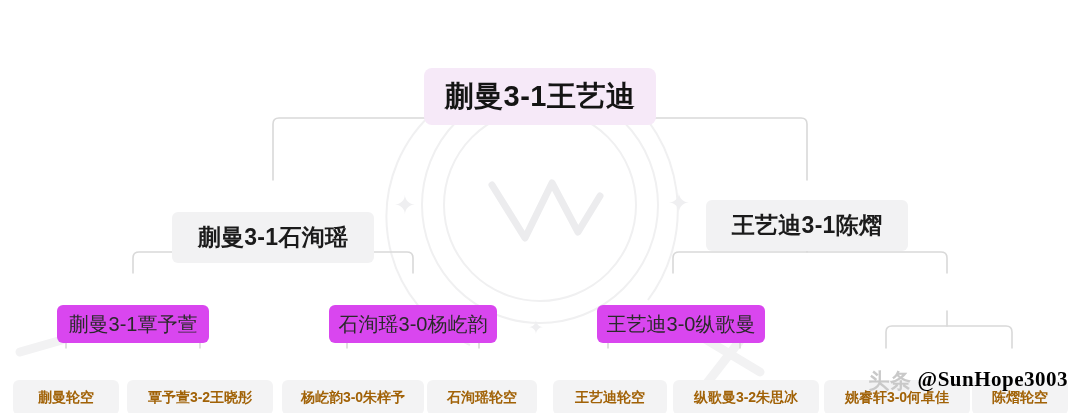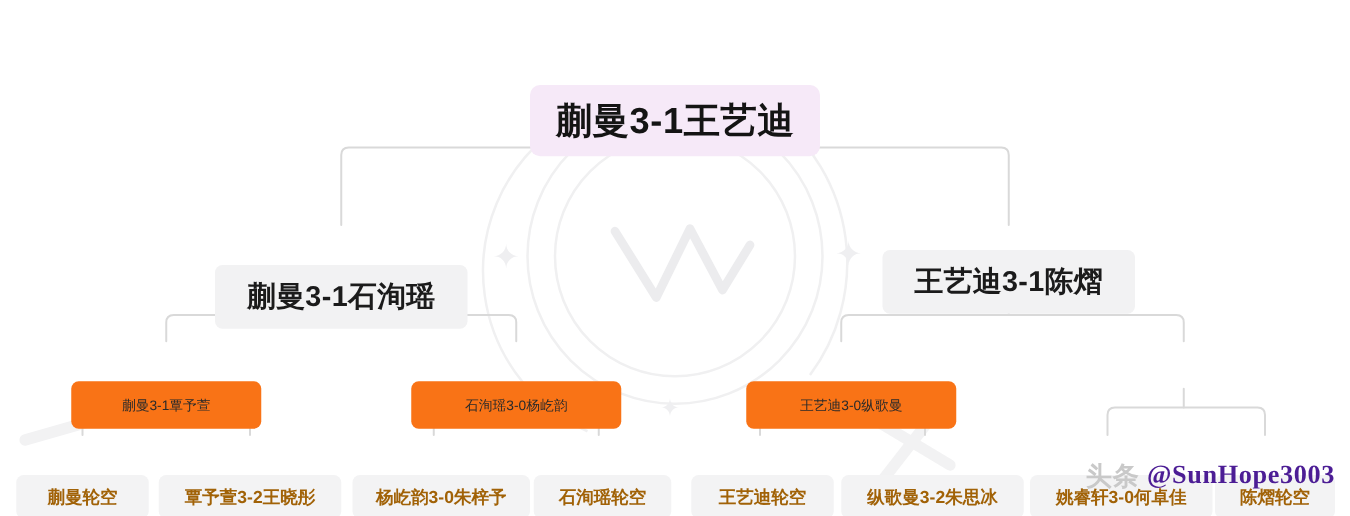--- a/index.html
+++ b/index.html
@@ -62,24 +62,24 @@
     font-weight: 700;
     letter-spacing: 0.5px;
     color: #141414;
   }
   .node.round-semi {
     font-size: 23px;
     font-weight: 700;
     letter-spacing: 0.3px;
   }
   .node.round-quarter {
-    font-size: 11px;
+    font-size: 20px;
     font-weight: 400;
     color: #2a2a2a;
-    background: #f97316;
+    background: #d946ef;
   }
   .node.round-r16 {
     font-size: 14px;
     font-weight: 700;
     color: #a16207;
     background: #f3f3f4;
   }
 
   
   #watermark {
@@ -91,21 +91,21 @@
     align-items: flex-start;
     gap: 6px;
     font-size: 21px;
     font-weight: 700;
     color: #c9c9c9;
     letter-spacing: 0.5px;
     user-select: none;
     font-family: Liberation Serif, serif;
   }
   #watermark .wm-brand { color: #c9c9c9; }
-  #watermark .wm-handle { color: #4c1d95; }
+  #watermark .wm-handle { color: #000000; }
 </style>
 </head>
 <body>
 
 <div id="bracket-root">
 
   <div id="bg-decor">
     <svg width="1080" height="413" viewBox="0 0 1080 413">
       <g fill="none" stroke="#f0f0f1" stroke-width="2">
         <circle cx="540" cy="205" r="118"></circle>

